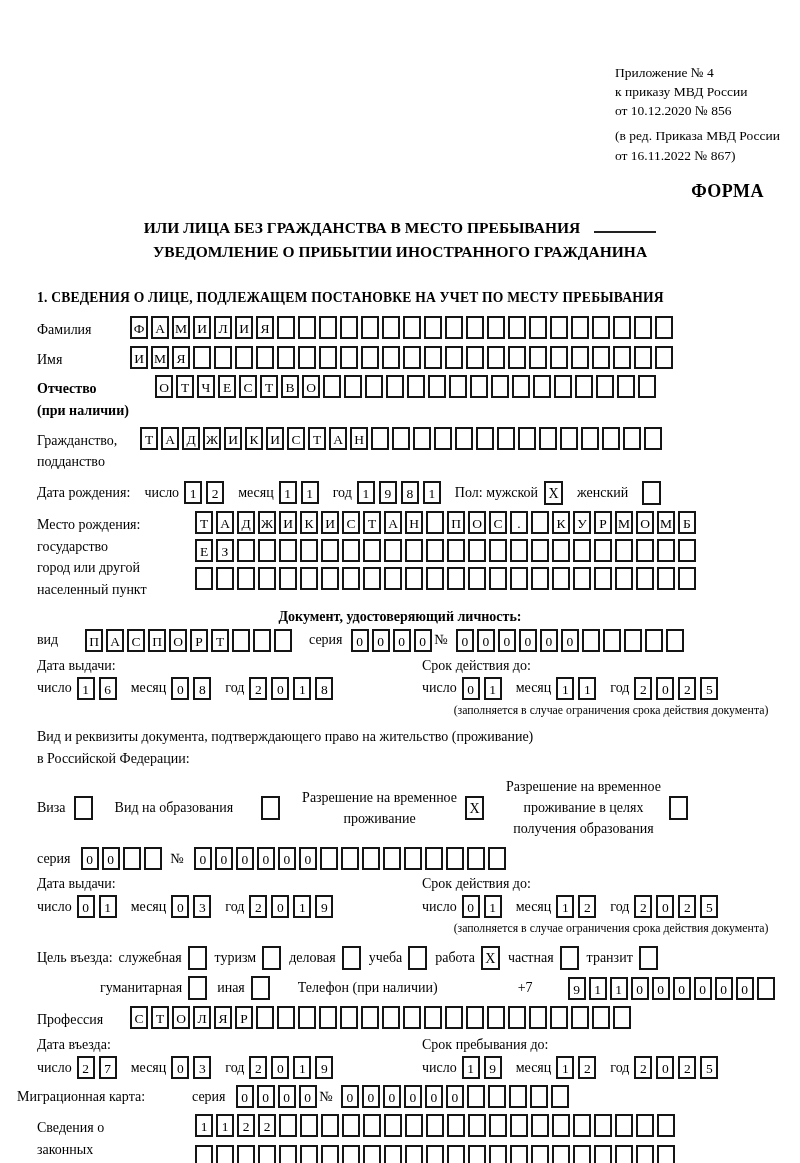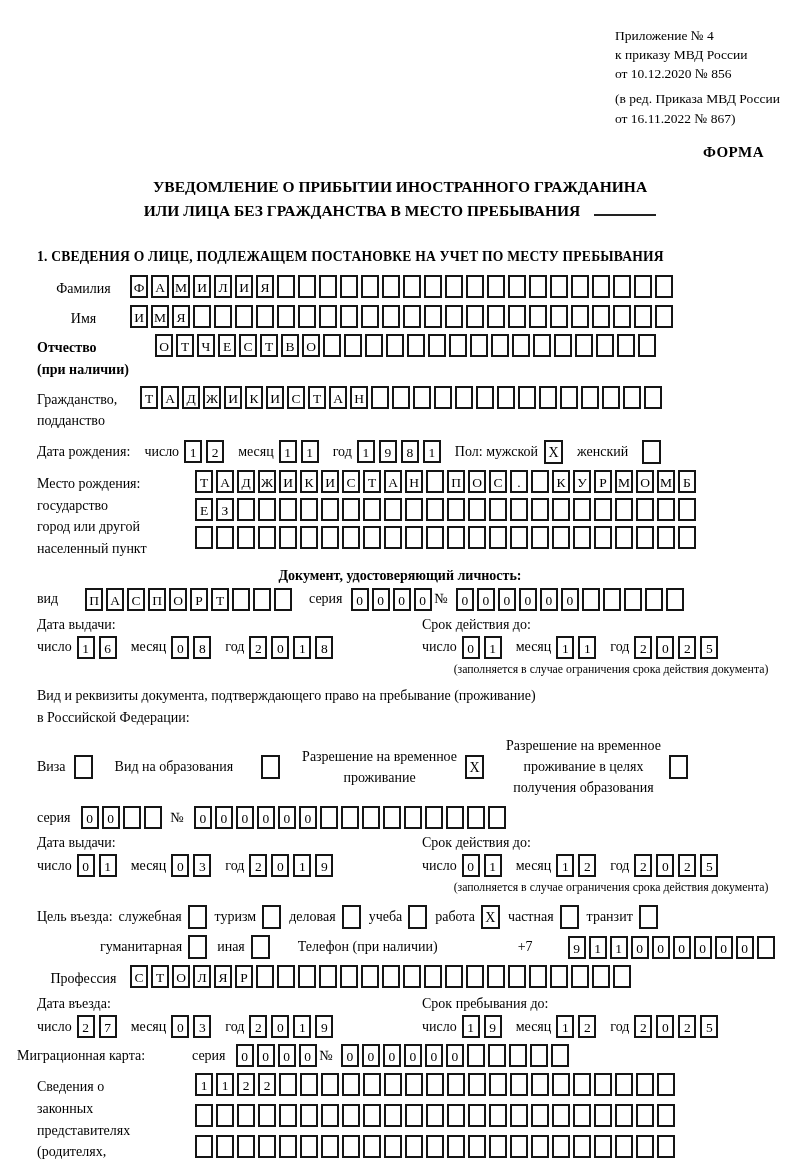--- a/index.html
+++ b/index.html
@@ -5,42 +5,42 @@
   * { box-sizing: border-box; margin: 0; padding: 0; }
   html,body { background:#ffffff; }
   body {
     width: 800px; min-height: 1163px; margin: 0 auto;
     font-family: "Liberation Serif", "DejaVu Serif", serif;
     color: #000; font-size: 14px; position: relative;
   }
   .page { padding: 26px 0 20px 0; }
 
   
-  .hdr-block { margin-left: 615px; line-height: 1.42; font-size: 13.5px; }
+  .hdr-block { margin-left: 615px; line-height: 1.42; font-size: 13.5px; margin-top: 37px; }
   .hdr-block .sub { margin-top: 6px; }
-  .forma { text-align: right; padding-right: 36px; font-weight: bold; font-size: 15px; margin-top: 16px; letter-spacing: .5px;}
+  .forma { text-align: right; padding-right: 36px; font-weight: bold; font-size: 18px; margin-top: 16px; letter-spacing: .5px;}
 
   
   .title { text-align: center; font-weight: bold; font-size: 15.5px; margin-top: 14px; line-height: 1.55; }
   .blank-line { display:inline-block; width: 62px; border-bottom: 2px solid #222; height: 14px; margin-left: 14px; }
   .sec-head { margin: 26px 0 0 37px; font-weight: bold; font-size: 13.6px; letter-spacing: .2px; }
 
   
   .row { display: flex; align-items: flex-start; margin: 0 0 5px 37px; }
   .lbl { white-space: pre-line; line-height: 1.55; padding-top: 3px; flex: none; }
   .cells { display: flex; flex: none; }
   .cell {
     width: 18px; height: 23px; border: 2px solid #151515; margin-right: 3px;
     text-align: center; line-height: 21px; font-size: 13.5px; flex: none;
   }
   .cb {
     display: inline-block; width: 19px; height: 24px; border: 2px solid #151515;
     text-align: center; line-height: 22px; font-size: 14px; vertical-align: middle; flex: none;
   }
-  .w93 { width: 93px; text-align: center; }  .w118 { width: 118px; font-weight: bold; }  .w103 { width: 103px; }
+  .w93 { width: 93px; }  .w118 { width: 118px; font-weight: bold; }  .w103 { width: 103px; }
   .w158 { width: 158px; }
   .stackrows .cells { margin-bottom: 5px; }
 
   
   .grp { display: inline-flex; align-items: center; margin-right: 10px; }
   .grp .word { margin-right: 5px; }
   .grp .cells .cell { margin-right: 4px; }
 
   
   .inlinerow { display: flex; align-items: center; margin: 8px 0 6px 37px; flex-wrap: nowrap; }
@@ -82,24 +82,24 @@
   <div class="hdr-block">
     <div>Приложение № 4</div>
     <div>к приказу МВД России</div>
     <div>от 10.12.2020 № 856</div>
     <div class="sub">(в ред. Приказа МВД России</div>
     <div>от 16.11.2022 № 867)</div>
   </div>
   <div class="forma">ФОРМА</div>
 
   <div class="title">
-    <div>УВЕДОМЛЕНИЕ О ПРИБЫТИИ ИНОСТРАННОГО ГРАЖДАНИНА</div>
     <div>
       <span>ИЛИ ЛИЦА БЕЗ ГРАЖДАНСТВА В МЕСТО ПРЕБЫВАНИЯ</span><span class="blank-line"></span>
     </div>
+    <div>УВЕДОМЛЕНИЕ О ПРИБЫТИИ ИНОСТРАННОГО ГРАЖДАНИНА</div>
   </div>
 
   <div class="sec-head">1. СВЕДЕНИЯ О ЛИЦЕ, ПОДЛЕЖАЩЕМ ПОСТАНОВКЕ НА УЧЕТ ПО МЕСТУ ПРЕБЫВАНИЯ</div>
 
   <div class="row mt10">
     <div class="lbl w93">Фамилия</div>
     <div class="cells">
         <span class="cell">Ф</span>
         <span class="cell">А</span>
         <span class="cell">М</span>
@@ -441,21 +441,21 @@
               <span class="cell">2</span>
               <span class="cell">5</span>
             </span>
           </span>
       </div>
       <div class="dnote">(заполняется в случае ограничения срока действия документа)</div>
     </div>
   </div>
 
   <div class="para">
-    <div>Вид и реквизиты документа, подтверждающего право на пребывание (проживание)</div>
+    <div>Вид и реквизиты документа, подтверждающего право на жительство (проживание)</div>
     <div>в Российской Федерации:</div>
   </div>
 
   <div class="optrow">
     <span class="optlabel">Виза</span>
     <span class="cb"></span>
     <span class="sp"></span>
     <span class="optlabel">Вид на образования</span>
     <span class="cb" style="margin-left:28px"></span>
     <span class="sp"></span>

